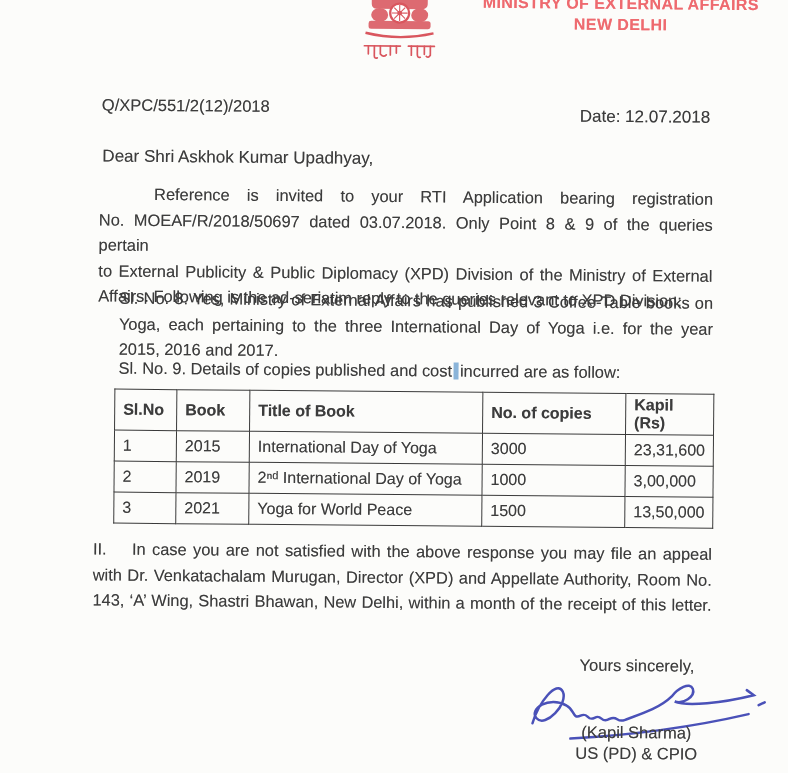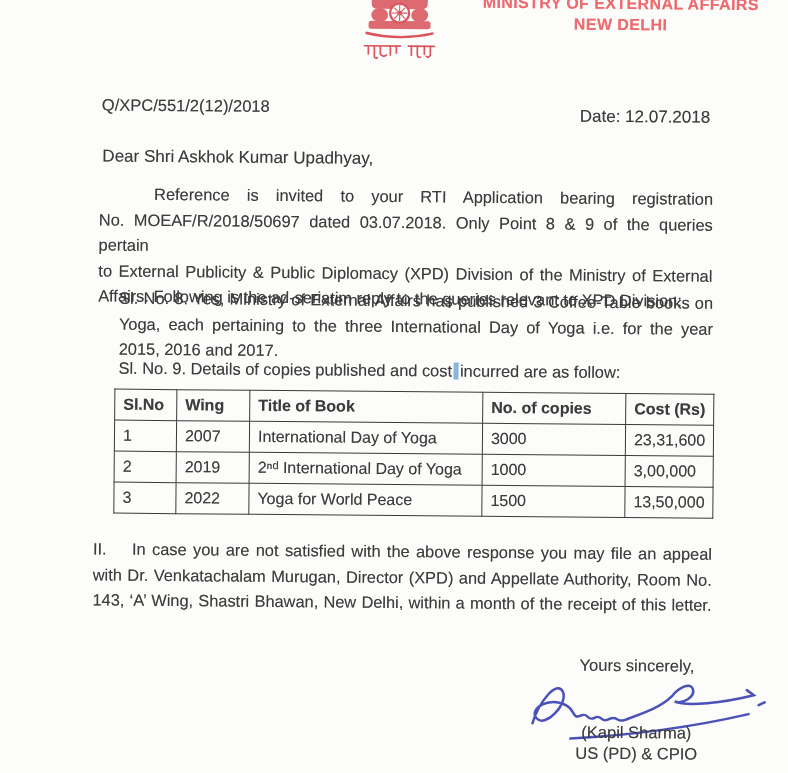--- a/index.html
+++ b/index.html
@@ -121,44 +121,44 @@
     <colgroup>
       <col style="width:62px">
         <col style="width:73px">
         <col style="width:233px">
       <col style="width:143px">
         <col style="width:86px">
     </colgroup>
     <thead>
       <tr>
           <th>Sl.No</th>
-          <th>Wing</th>
+          <th>Book</th>
           <th>Title of Book</th>
           <th>No. of copies</th>
-          <th>Cost (Rs)</th>
+          <th>Kapil (Rs)</th>
         </tr>
     </thead>
     <tbody>
         <tr>
           <td>1</td>
-          <td>2007</td>
+          <td>2015</td>
           <td>International Day of Yoga</td>
           <td>3000</td>
           <td>23,31,600</td>
         </tr>
         <tr>
           <td>2</td>
           <td>2019</td>
           <td>2ⁿᵈ International Day of Yoga</td>
           <td>1000</td>
           <td>3,00,000</td>
         </tr>
         <tr>
           <td>3</td>
-          <td>2022</td>
+          <td>2021</td>
           <td>Yoga for World Peace</td>
           <td>1500</td>
           <td>13,50,000</td>
         </tr>
       </tbody>
   </table>
 
   <div class="para para-appeal jall">
       <div class="jline">II.&nbsp;&nbsp;&nbsp;&nbsp;In case you are not satisfied with the above response you may file an appeal</div>
       <div class="jline">with Dr. Venkatachalam Murugan, Director (XPD) and Appellate Authority, Room No.</div>

